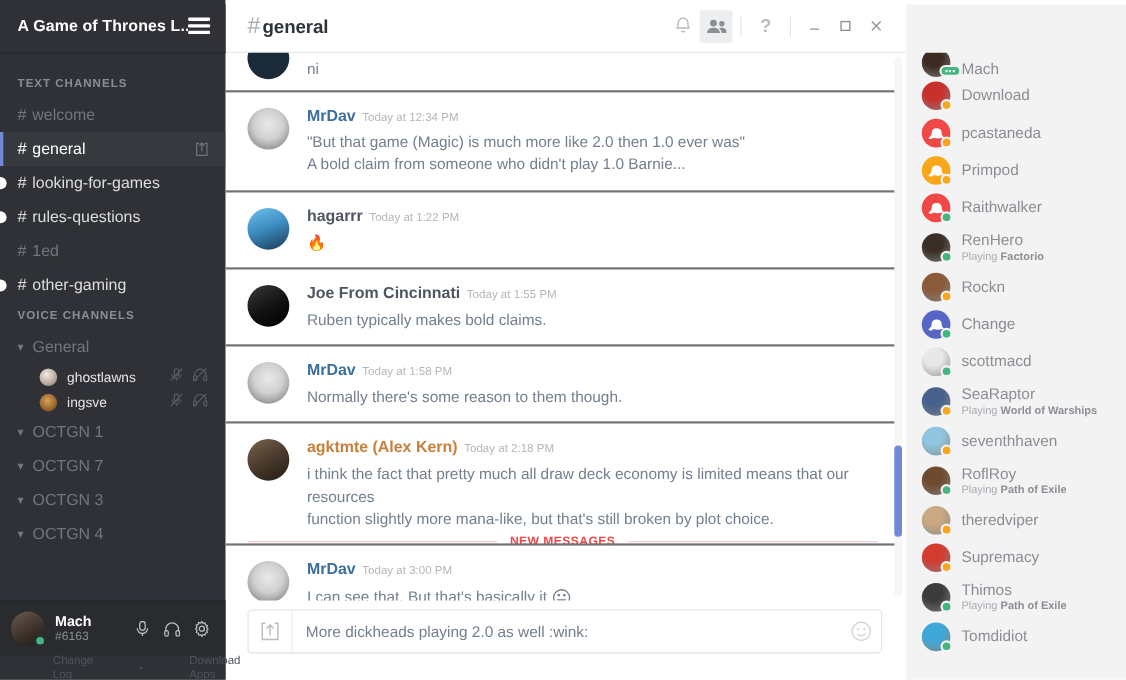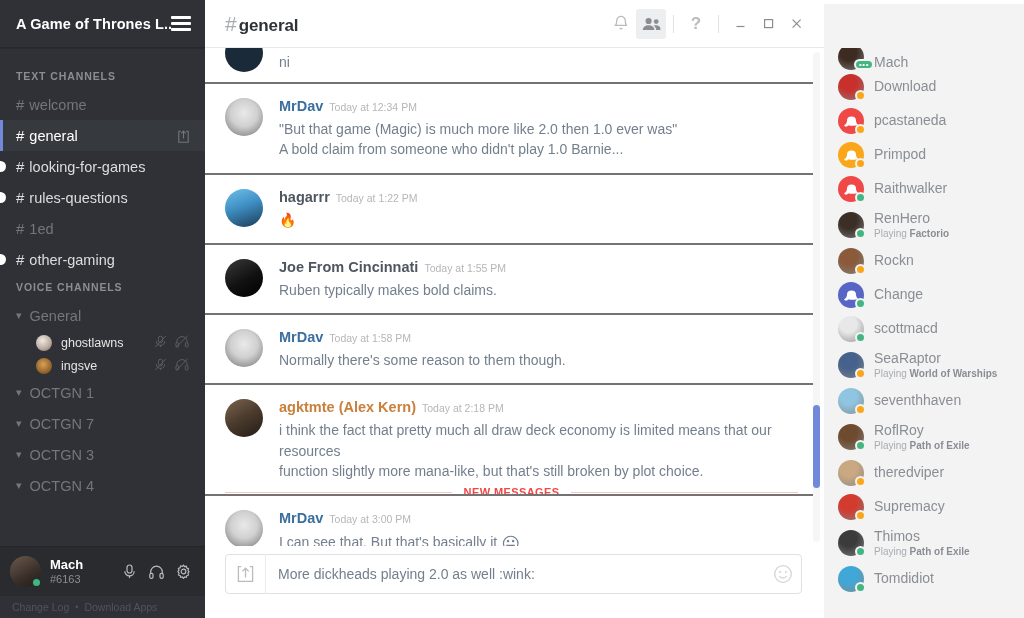--- a/index.html
+++ b/index.html
@@ -88,21 +88,21 @@
   .up-txt { margin-left:9px; flex:1; line-height:1.1; }
   .up-name { color:#fff; font-size:13px; font-weight:bold; }
   .up-tag { color:#8a8e94; font-size:11px; }
   .up-btns { display:flex; }
   .up-btn { width:27px; height:28px; display:flex; align-items:center; justify-content:center;
             color:#b9bbbe; cursor:pointer; }
   .footer-links {
     height: 22px; flex: 0 0 22px; background:#2f3136;
     display:flex; align-items:center; padding-left:12px; gap:6px;
   }
-  .footer-links span { color:#4f545c; font-size:10.5px; cursor:pointer; }
+  .footer-links span { color:#4f545c; font-size:10.5px; cursor:pointer;margin-left:36px; }
   .footer-links .dot { color:#4f545c; font-size:9px; cursor:default; }
 
   
   .main { flex: 1 1 auto; display:flex; flex-direction:column; background:#fff; min-width:0; }
   .chat-header {
     height: 48px; flex:0 0 48px; display:flex; align-items:center;
     padding: 0 14px 0 20px; border-bottom:1px solid #e8e8e8;
     background:#fff;
   }
   .ch-title { display:flex; align-items:baseline; flex:1; }

